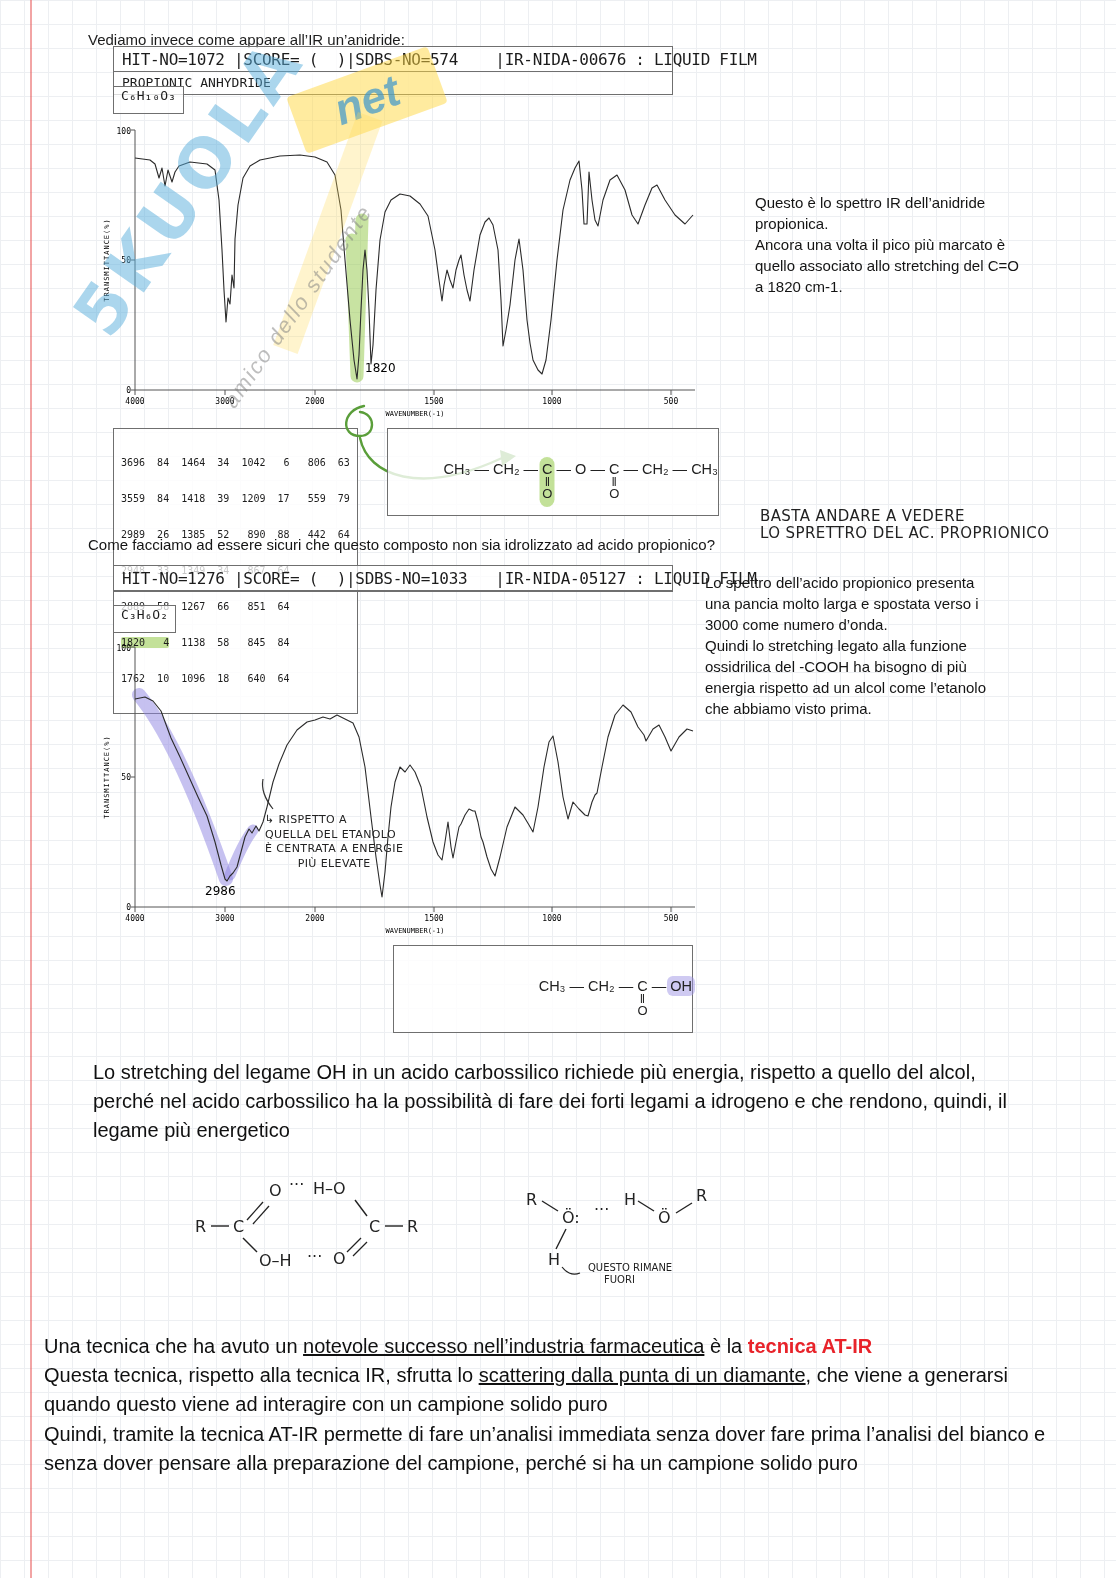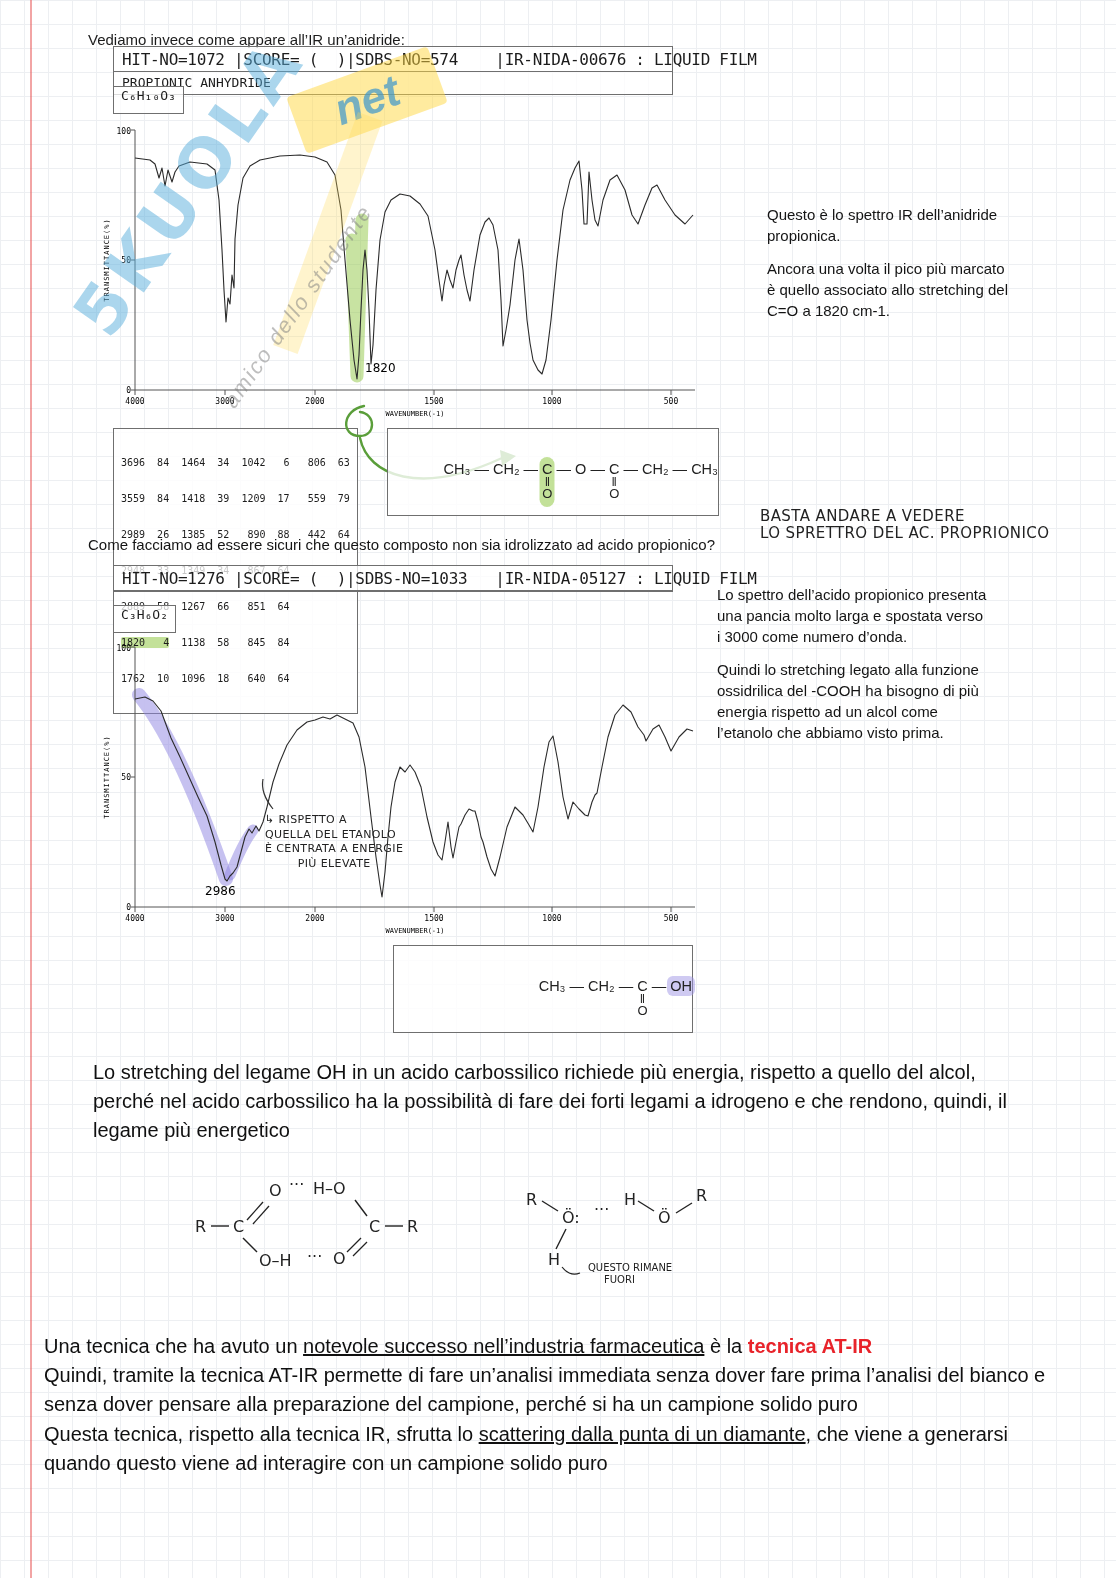--- a/index.html
+++ b/index.html
@@ -26,21 +26,21 @@
   .hl-prow{background:rgba(160,150,230,.5);border-radius:2px;}
   .structbox{position:absolute;top:382px;height:88px;border:1px solid #6f6f6f;background:rgba(255,255,255,.8);display:flex;justify-content:flex-end;align-items:flex-start;padding-top:16px;box-sizing:border-box;}
   .structure{font-size:14.5px;white-space:pre;color:#222;}
   .cv{display:inline-block;position:relative;z-index:0;}
   .under{position:absolute;top:15px;left:50%;transform:translateX(-50%);display:flex;flex-direction:column;align-items:center;line-height:12px;font-size:13px;}
   .cv.hl-green::before{content:"";position:absolute;left:50%;top:-4px;transform:translateX(-50%);width:15px;height:50px;background:rgba(146,200,70,.55);border-radius:8px;z-index:-1;}
   .ohwrap{display:inline-block;position:relative;z-index:0;}
   .ohwrap::before{content:"";position:absolute;left:-3px;top:-2px;right:-3px;bottom:-2px;background:rgba(160,150,230,.5);border-radius:6px;z-index:-1;}
 
   .note{position:absolute;font-size:15px;line-height:1.4;color:#141414;}
-  .note p{margin:12px;}
+  .note p{margin:0;}
   .question{position:absolute;font-size:15px;color:#141414;}
   .bigtext{font-size:20px;line-height:1.46;color:#101010;}
   .bigtext p{margin:0;}
   .red-b{color:#e8232a;font-weight:bold;}
   .uline{text-decoration:underline;}
 
   
   .wm{position:absolute;pointer-events:none;}
   .wm-brand{left:58px;top:305px;transform:rotate(-55deg);transform-origin:left top;font-size:68px;font-weight:bold;letter-spacing:6px;color:rgba(88,173,219,.5);font-family:"DejaVu Sans",sans-serif;}
   .wm-tagline{left:218px;top:398px;transform:rotate(-55deg);transform-origin:left top;font-size:22px;font-style:italic;letter-spacing:2px;color:rgba(125,125,125,.5);}
@@ -232,21 +232,21 @@
       <path d="M44,102 q8,10 18,6" fill="none" stroke="#222" stroke-width="1.2"></path>
     </g>
     <g font-family="DejaVu Sans,sans-serif" font-size="10" fill="#222">
       <text x="70" y="106">QUESTO RIMANE</text>
       <text x="86" y="118">FUORI</text>
     </g>
   </svg>
 
   <div class="abs bigtext" style="left:44px;top:1332px;width:1012px;">
     <p><span>Una tecnica che ha avuto un </span><span class="uline">notevole successo nell’industria farmaceutica</span><span> è la </span><span class="red-b">tecnica AT-IR</span></p>
+    <p><span>Questa tecnica, rispetto alla tecnica IR, sfrutta lo </span><span class="uline">scattering dalla punta di un diamante</span><span>, che viene a generarsi quando questo viene ad interagire con un campione solido puro</span></p>
     <p>Quindi, tramite la tecnica AT-IR permette di fare un’analisi immediata senza dover fare prima l’analisi del bianco e senza dover pensare alla preparazione del campione, perché si ha un campione solido puro</p>
-    <p><span>Questa tecnica, rispetto alla tecnica IR, sfrutta lo </span><span class="uline">scattering dalla punta di un diamante</span><span>, che viene a generarsi quando questo viene ad interagire con un campione solido puro</span></p>
   </div>
 
   <div class="wm wm-net">net</div>
   <div class="wm wm-beam"></div>
   <div class="wm wm-brand">5KUOLA</div>
   <div class="wm wm-tagline">amico dello studente</div>
 </div>
 
 </body></html>

